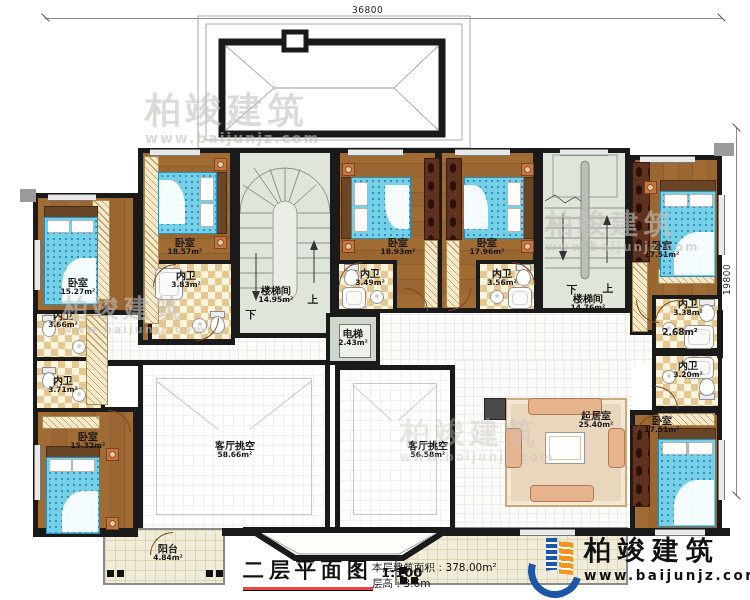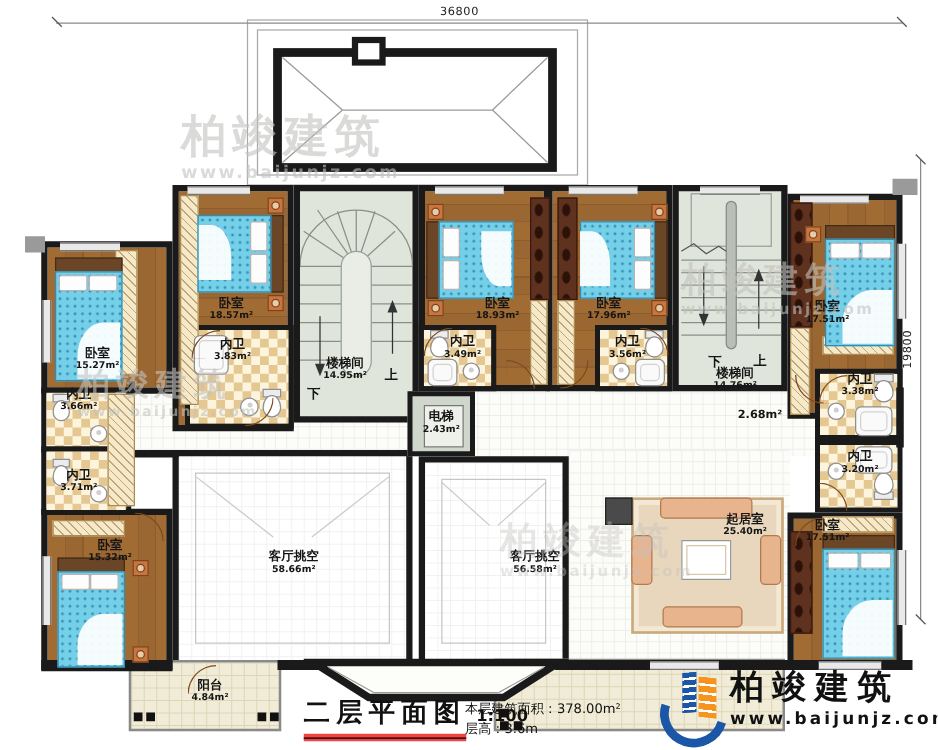--- a/index.html
+++ b/index.html
@@ -66,21 +66,21 @@
   
   .dimline{position:absolute;background:#8a8a8a;z-index:20;}
   .dimtick{position:absolute;width:11px;height:1px;background:#555;transform:rotate(45deg);z-index:20;}
   .dimtext{position:absolute;font-size:9px;color:#222;z-index:20;letter-spacing:.5px;}
   
   .wm{position:absolute;z-index:40;color:#c3c2bf;opacity:.6;pointer-events:none;white-space:nowrap;}
   .wm .wm-name{font-weight:bold;letter-spacing:5px;line-height:1;display:block;}
   .wm .wm-url{font-weight:bold;letter-spacing:2px;display:block;margin-top:2px;}
   
   .tblock{position:absolute;z-index:50;}
-  .title-cn{display:inline-block;font-size:21px;font-weight:bold;letter-spacing:5px;border-bottom:6px solid #ef4444;
+  .title-cn{display:inline-block;font-size:21px;font-weight:bold;letter-spacing:5px;border-bottom:3px solid #ef4444;
             padding-bottom:3px;position:relative;}
   .title-cn::after{content:"";position:absolute;left:0;right:0;bottom:-4px;height:1px;background:#000;}
   .title-scale{display:inline-block;font-size:13px;font-weight:bold;margin-left:8px;vertical-align:baseline;}
   .tinfo{position:absolute;font-size:10.5px;line-height:1.5;z-index:50;}
   .logo{position:absolute;z-index:50;display:flex;align-items:flex-start;}
   .logo-icon{position:relative;width:58px;height:52px;}
   .swoosh{position:absolute;left:2px;top:8px;width:40px;height:40px;border-radius:50%;
           border:7px solid #1b57a6;border-top-color:transparent;border-right-color:transparent;
           transform:rotate(-28deg);}
   .bldg-b{position:absolute;left:20px;top:2px;width:11px;height:32px;background:#1b57a6;transform:skewY(-5deg);
@@ -369,21 +369,21 @@
   <div class="rlabel" style="left:186px;top:280px"><span>内卫</span><span class="area">3.83m²</span></div>
   <div class="rlabel" style="left:276px;top:295px"><span>楼梯间</span><span class="area">14.95m²</span></div>
   <div class="rlabel" style="left:398px;top:247px"><span>卧室</span><span class="area">18.93m²</span></div>
   <div class="rlabel" style="left:370px;top:278px"><span>内卫</span><span class="area">3.49m²</span></div>
   <div class="rlabel" style="left:353px;top:338px"><span>电梯</span><span class="area">2.43m²</span></div>
   <div class="rlabel" style="left:487px;top:247px"><span>卧室</span><span class="area">17.96m²</span></div>
   <div class="rlabel" style="left:502px;top:278px"><span>内卫</span><span class="area">3.56m²</span></div>
   <div class="rlabel" style="left:588px;top:303px"><span>楼梯间</span><span class="area">14.76m²</span></div>
   <div class="rlabel" style="left:662px;top:250px"><span>卧室</span><span class="area">17.51m²</span></div>
   <div class="rlabel" style="left:688px;top:308px"><span>内卫</span><span class="area">3.38m²</span></div>
-  <div class="rlabel" style="left:608px;top:333px">
+  <div class="rlabel" style="left:680px;top:333px">
       <span class="area" style="font-size:9px">2.68m²</span>
     </div>
   <div class="rlabel" style="left:688px;top:370px"><span>内卫</span><span class="area">3.20m²</span></div>
   <div class="rlabel" style="left:662px;top:425px"><span>卧室</span><span class="area">17.51m²</span></div>
   <div class="rlabel" style="left:596px;top:420px"><span>起居室</span><span class="area">25.40m²</span></div>
   <div class="rlabel" style="left:235px;top:450px"><span>客厅挑空</span><span class="area">58.66m²</span></div>
   <div class="rlabel" style="left:428px;top:450px"><span>客厅挑空</span><span class="area">56.58m²</span></div>
   <div class="rlabel" style="left:168px;top:553px"><span>阳台</span><span class="area">4.84m²</span></div>
 
   <div class="updown" style="left:251px;top:315px">下</div>

